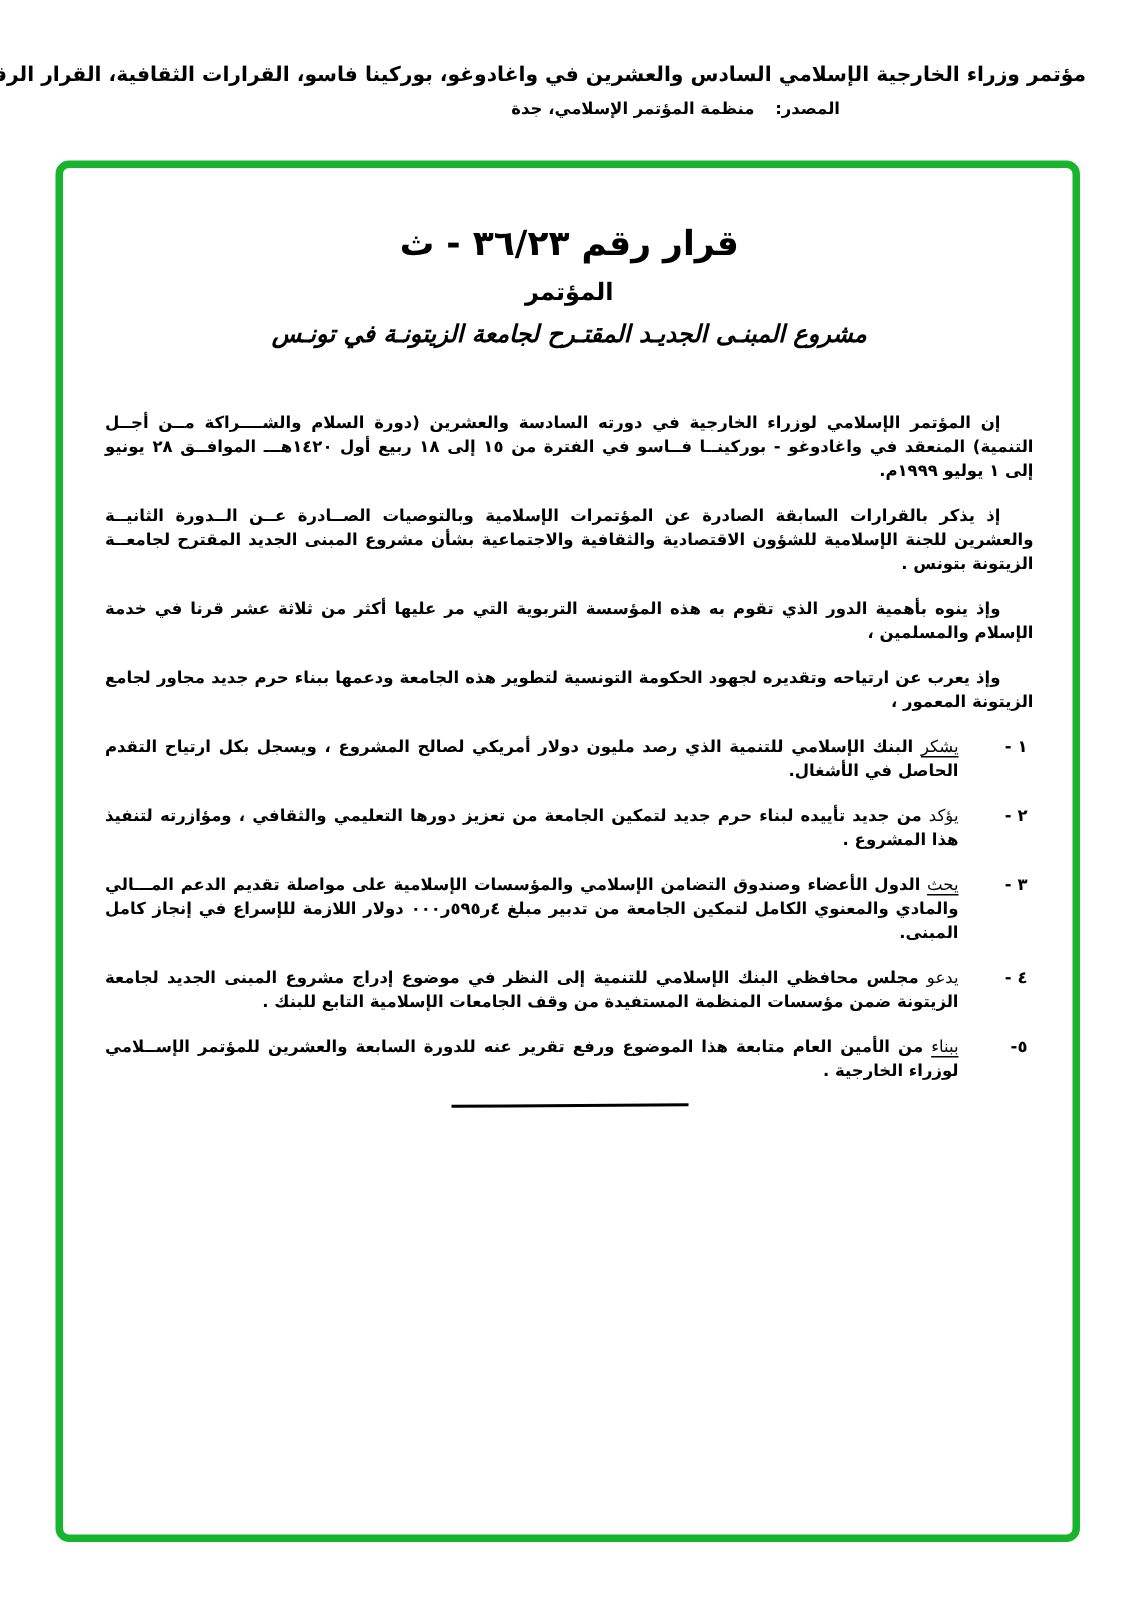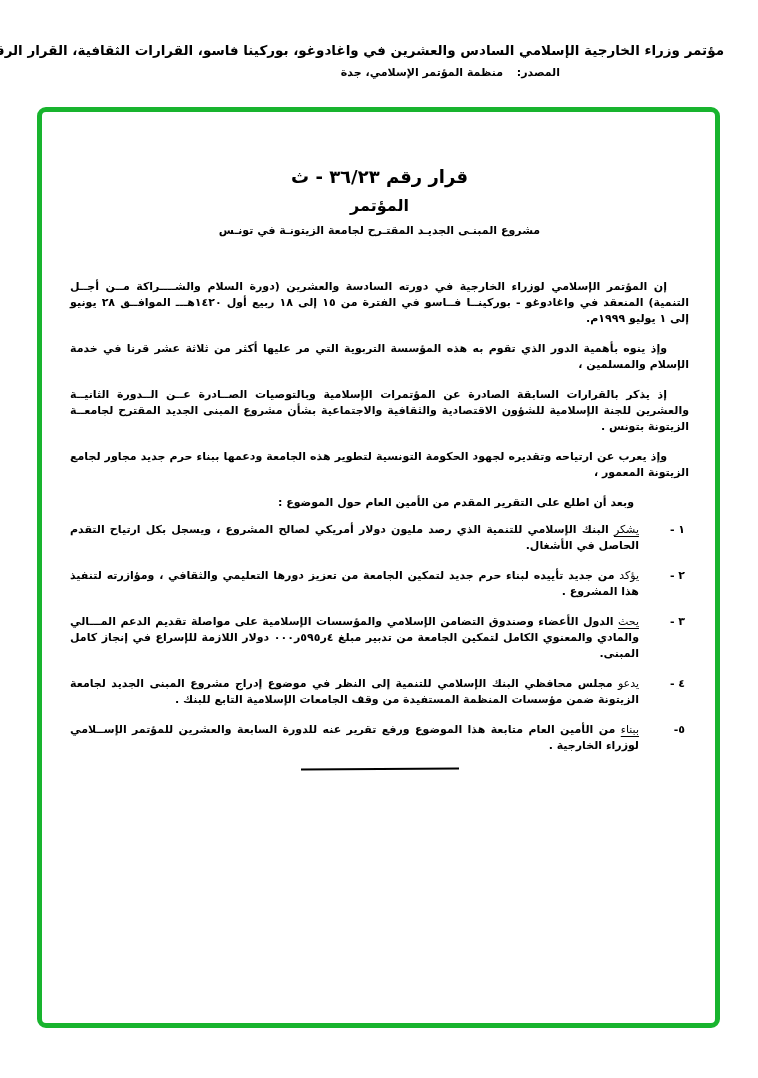--- a/index.html
+++ b/index.html
@@ -35,23 +35,23 @@
     border-radius:9px;
     background:#ffffff;
   }
   .content{
     position:absolute;top:38px;right:26px;left:28px;
     direction:rtl;
   }
 
   
   .title-block{text-align:center;font-weight:bold;}
-  .t1{font-size:18px;margin:16px 0 9px 0;text-align:center;}
+  .t1{font-size:23px;margin:0 0 9px 0;text-align:center;}
   .t2{font-size:16px;margin:0 0 9px 0;}
-  .t3{font-size:11px;margin:0;}
+  .t3{font-size:16px;margin:0;font-style:italic;}
 
   
   .body-text{
     margin-top:42px;
     font-size:11px;font-weight:bold;
     line-height:16px;
     text-align:justify;
     letter-spacing:-0.2px;
   }
   .body-text p{margin:0 0 14px 0;text-indent:22px;}
@@ -96,24 +96,23 @@
 
       <div class="title-block">
         <div class="t1">قرار رقم ٣٦/٢٣ - ث</div>
         <div class="t2">المؤتمر</div>
         <div class="t3">مشروع المبنـى الجديـد المقتـرح لجامعة الزيتونـة في تونـس</div>
       </div>
 
       <div class="body-text">
 
         <p>إن المؤتمر الإسلامي لوزراء الخارجية في دورته السادسة والعشرين (دورة السلام والشــــراكة مــن أجــل التنمية) المنعقد في واغادوغو - بوركينــا فــاسو في الفترة من ١٥ إلى ١٨ ربيع أول ١٤٢٠هـــ الموافــق ٢٨ يونيو إلى ١ يوليو ١٩٩٩م.</p>
+        <p>إذ يذكر بالقرارات السابقة الصادرة عن المؤتمرات الإسلامية وبالتوصيات الصــادرة عــن الــدورة الثانيــة والعشرين للجنة الإسلامية للشؤون الاقتصادية والثقافية والاجتماعية بشأن مشروع المبنى الجديد المقترح لجامعــة الزيتونة بتونس .</p>
         <p>وإذ ينوه بأهمية الدور الذي تقوم به هذه المؤسسة التربوية التي مر عليها أكثر من ثلاثة عشر قرنا في خدمة الإسلام والمسلمين ،</p>
-        <p>إذ يذكر بالقرارات السابقة الصادرة عن المؤتمرات الإسلامية وبالتوصيات الصــادرة عــن الــدورة الثانيــة والعشرين للجنة الإسلامية للشؤون الاقتصادية والثقافية والاجتماعية بشأن مشروع المبنى الجديد المقترح لجامعــة الزيتونة بتونس .</p>
         <p>وإذ يعرب عن ارتياحه وتقديره لجهود الحكومة التونسية لتطوير هذه الجامعة ودعمها ببناء حرم جديد مجاور لجامع الزيتونة المعمور ،</p>
-        <p class="salutation">وبعد أن اطلع على التقرير المقدم من الأمين العام حول الموضوع :</p>
 
         <div class="item">
           <span class="marker">١ -</span>
           <span class="lead u">يشكر</span><span> البنك الإسلامي للتنمية الذي رصد مليون دولار أمريكي لصالح المشروع ، ويسجل بكل ارتياح التقدم الحاصل في الأشغال.</span>
         </div>
 
         <div class="item">
           <span class="marker">٢ -</span>
           <span class="lead">يؤكد</span><span> من جديد تأييده لبناء حرم جديد لتمكين الجامعة من تعزيز دورها التعليمي والثقافي ، ومؤازرته لتنفيذ هذا المشروع .</span>
         </div>

